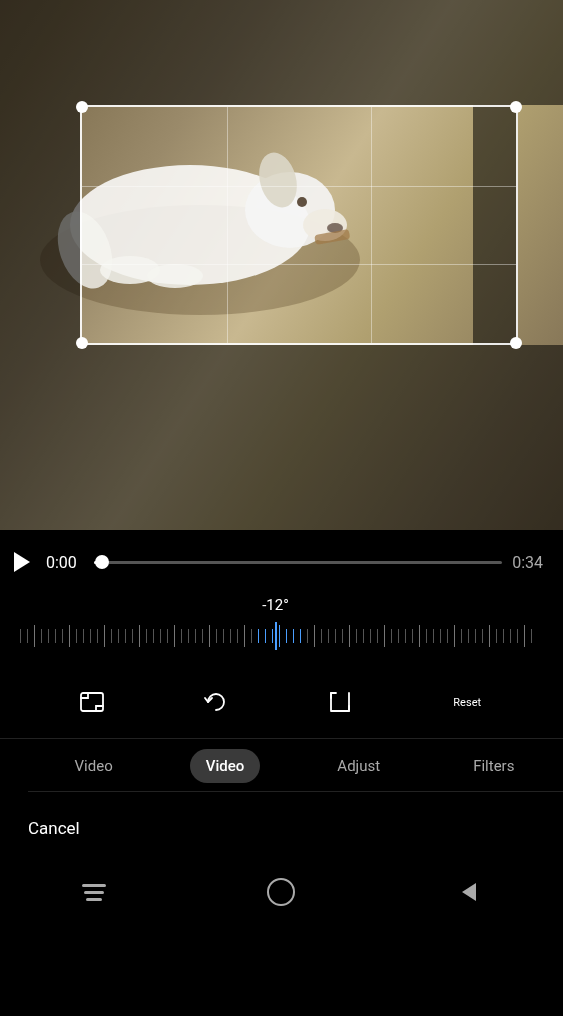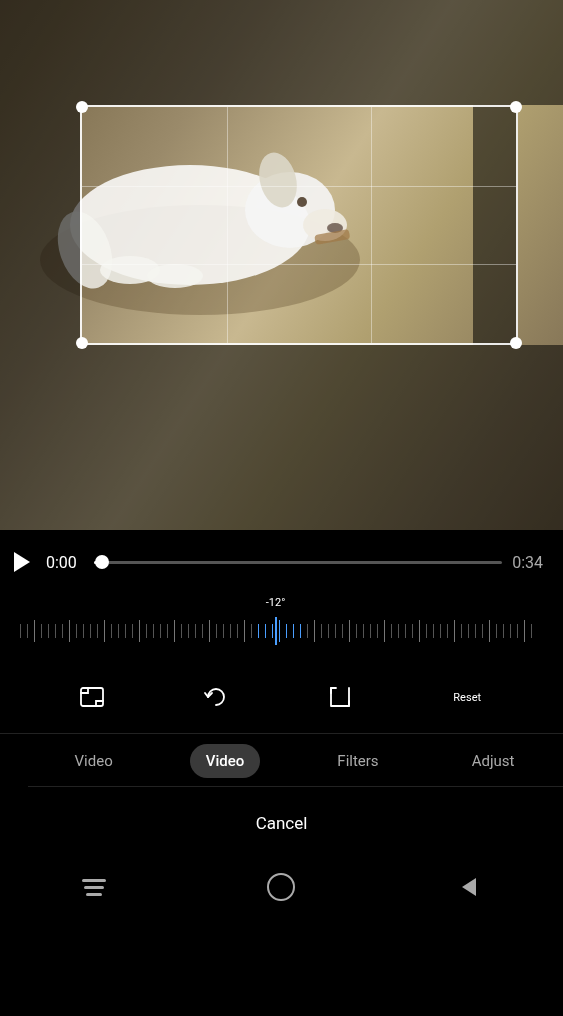--- a/index.html
+++ b/index.html
@@ -204,21 +204,21 @@
       flex-shrink: 0;
     }
 
     
     .rotation-area {
       padding: 4px 0 12px 0;
     }
 
     .rotation-value {
       text-align: center;
-      font-size: 11px;
+      font-size: 15px;
       color: #fff;
       margin-bottom: 8px;
     }
 
     .tick-slider {
       position: relative;
       height: 28px;
       display: flex;
       align-items: center;
       overflow: hidden;
@@ -310,21 +310,20 @@
       color: #fff;
       font-weight: 500;
     }
 
     
     .actions-row {
       display: flex;
       align-items: center;
       justify-content: space-between;
       padding: 18px 24px 14px 24px;
-      flex-direction: column;
     }
 
     .cancel-button {
       font-size: 17px;
       color: #fff;
       cursor: pointer;
       padding: 8px 4px;
     }
 
     .save-button {
@@ -562,22 +561,22 @@
       <path d="M23 23 L23 18 M23 23 L18 23" stroke="#fff" stroke-width="1.8" fill="none" stroke-linecap="round"></path>
     </svg>
   </div>
 
   <div class="reset-button">Reset</div>
 </div>
 
 <div class="tabs-row">
   <div class="tab-item">Video</div>
   <div class="tab-item active">Video</div>
+  <div class="tab-item">Adjust</div>
   <div class="tab-item">Filters</div>
-  <div class="tab-item">Adjust</div>
 </div>
 
 <div class="actions-row">
   <div class="cancel-button">Cancel</div>
 </div>
 
 <div class="nav-bar">
   <div class="nav-icon">
     <div class="recents-icon">
       <div class="recents-bar"></div>

